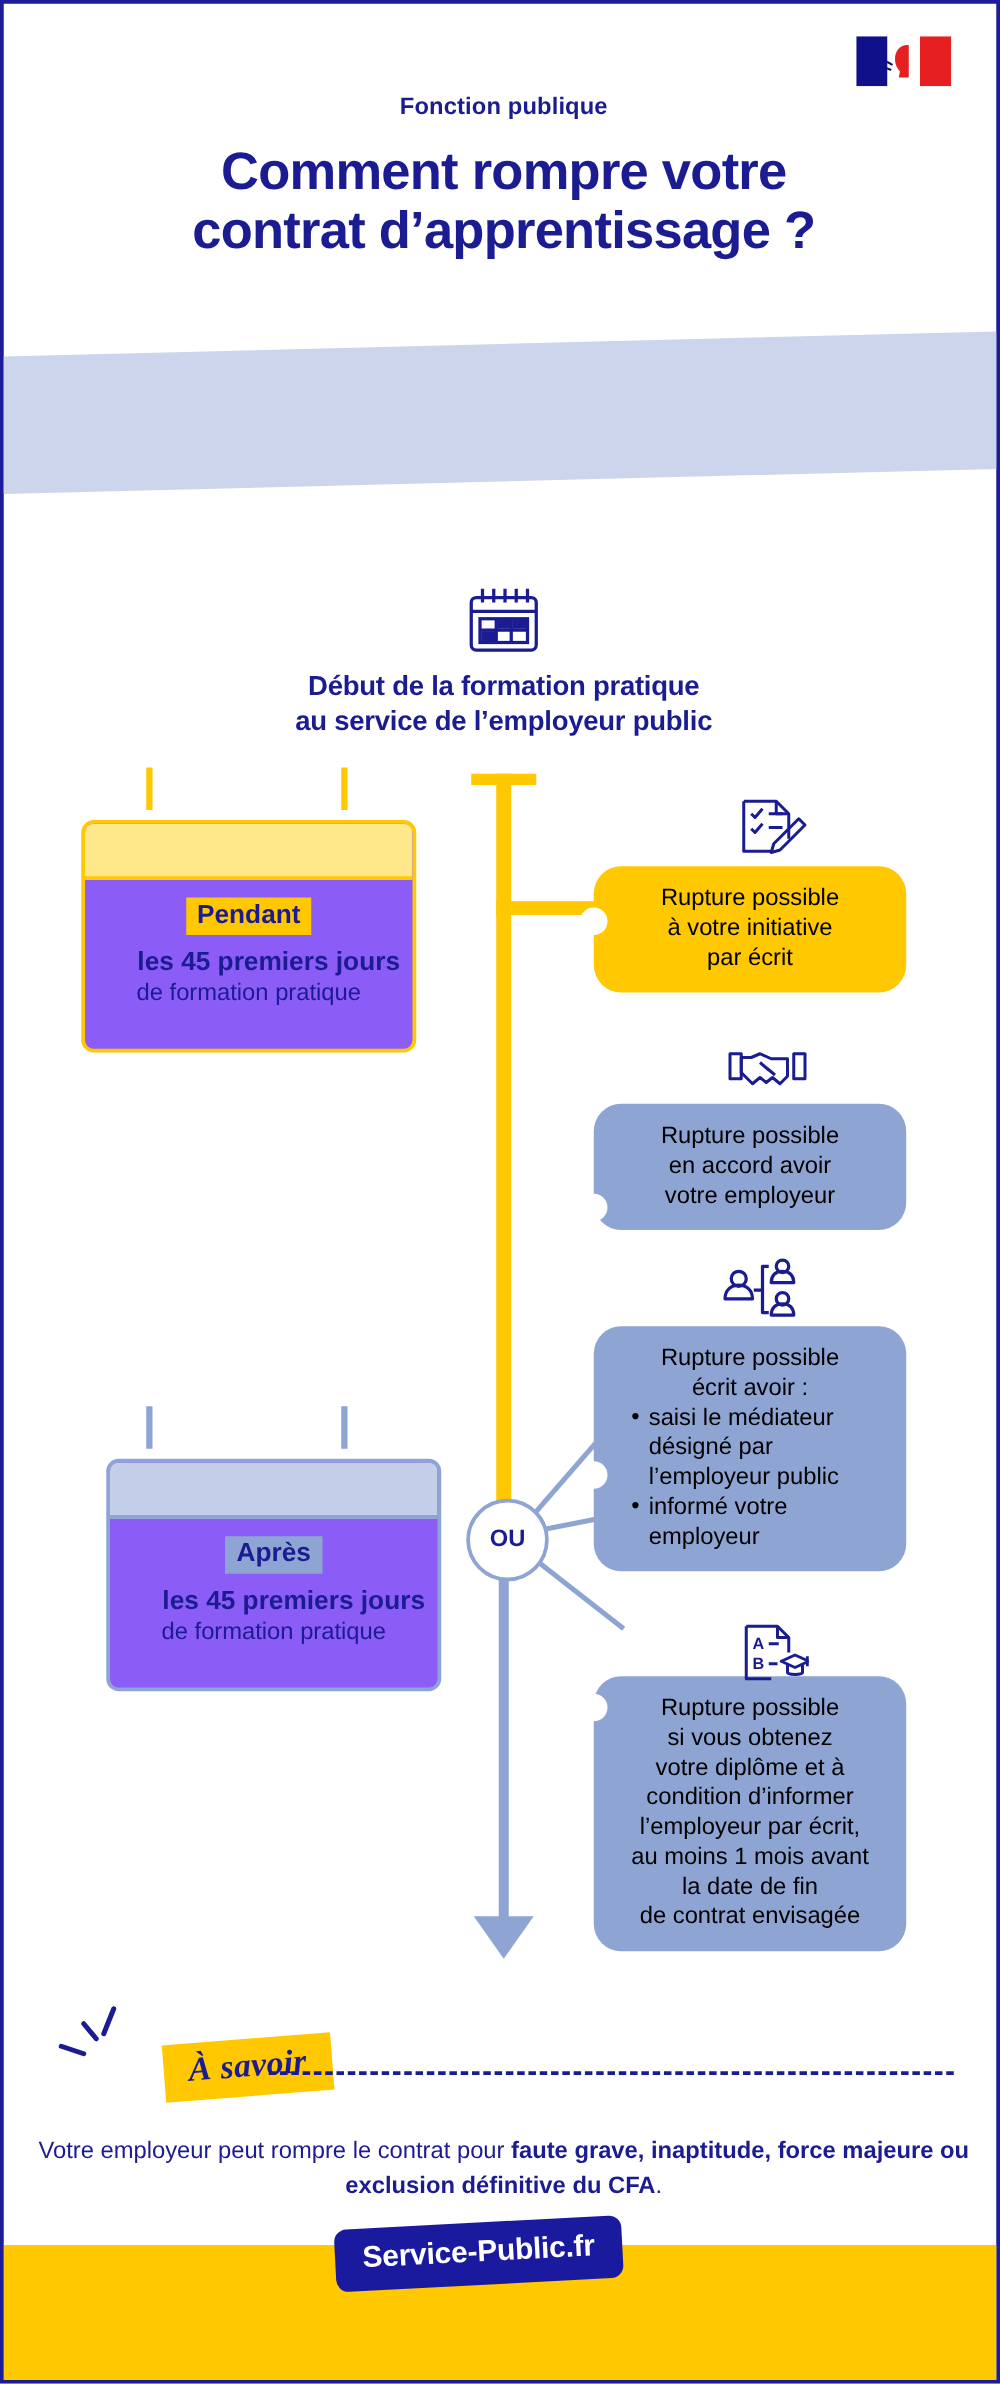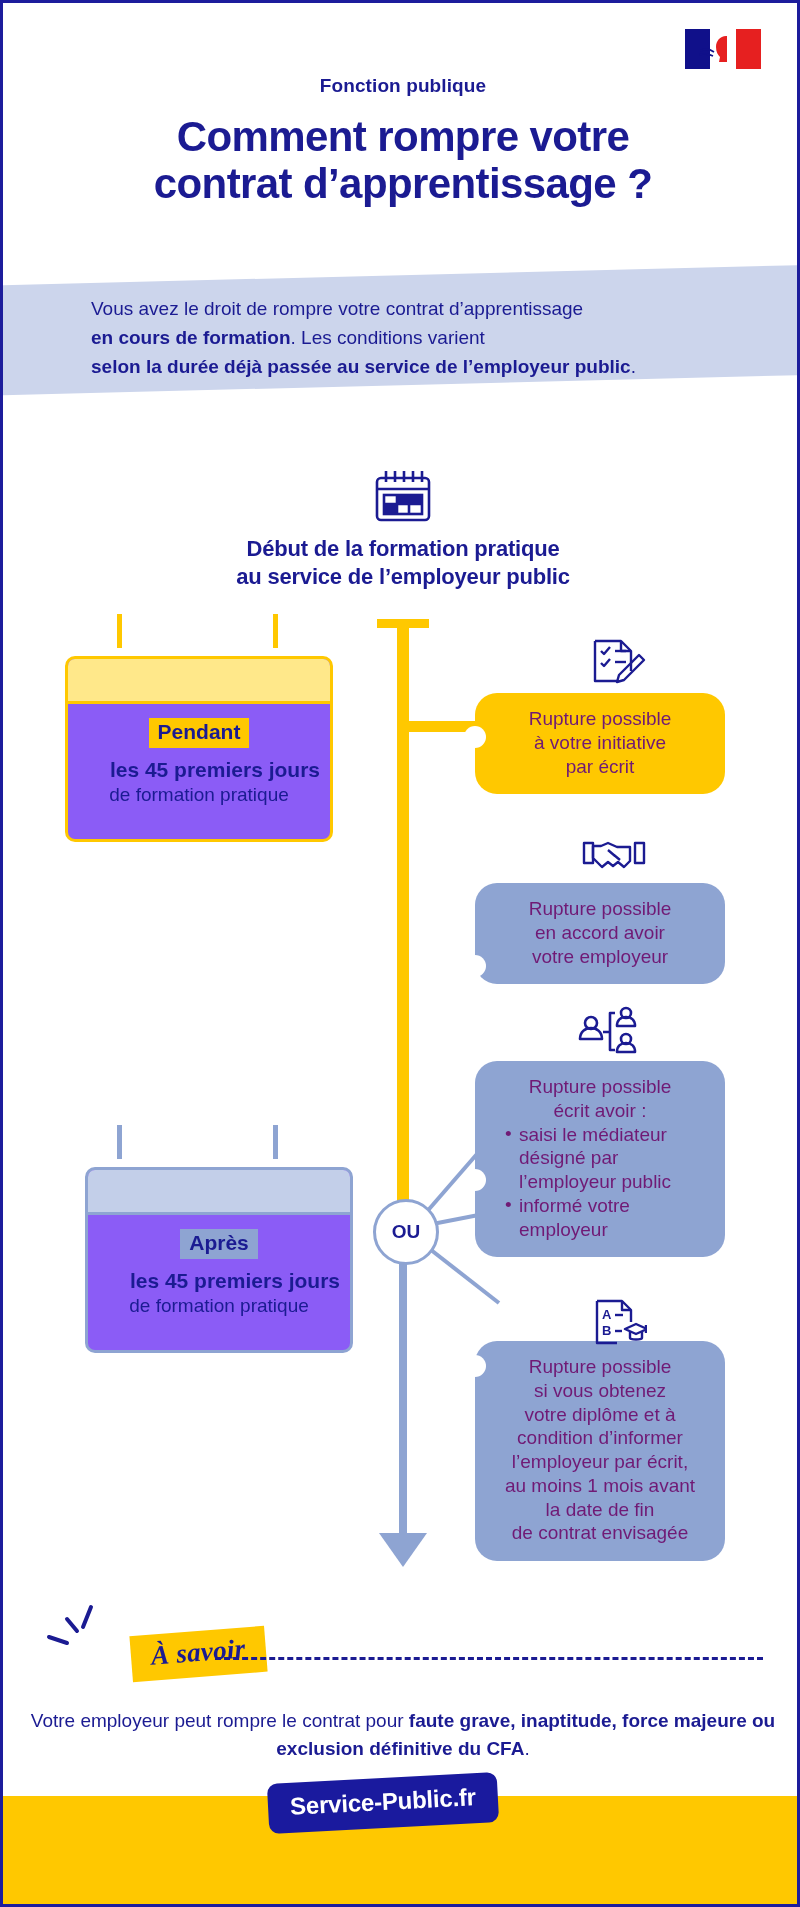--- a/index.html
+++ b/index.html
@@ -152,21 +152,21 @@
 
   
   .bubble{
     position:absolute;
     left:472px;
     width:250px;
     border-radius:22px;
     padding:14px 14px 16px;
     box-sizing:border-box;
     text-align:center;
-    color:#701a75;
+    color:#000000;
     font-size:19px;
     line-height:1.25;
     z-index:3;
   }
   .bubble.yellow{background:#ffc800;}
   .bubble.blue{background:#8ea4d2;}
   .bubble .dot{
     position:absolute;
     left:-11px;
     width:22px; height:22px;
@@ -246,25 +246,20 @@
 
   <div class="eyebrow">Fonction publique</div>
 
   <div class="title">
     <div>Comment rompre votre</div>
     <div>contrat d’apprentissage ?</div>
   </div>
 
   <div class="intro-wrap">
     <div class="intro-bg"></div>
-    <div class="intro-text">
-      <span>Vous avez le droit de rompre votre contrat d’apprentissage</span><br>
-      <b>en cours de formation</b><span>. Les conditions varient</span><br>
-      <b>selon la durée déjà passée au service de l’employeur public</b><span>.</span>
-    </div>
   </div>
 
   <svg class="cal-icon" viewBox="0 0 64 54">
     <g stroke="#1b1b92" stroke-width="2.6" fill="none">
       <rect x="6" y="9" width="52" height="42" rx="4"></rect>
       <line x1="6" y1="20" x2="58" y2="20"></line>
       <line x1="15" y1="2" x2="15" y2="13"></line>
       <line x1="24" y1="2" x2="24" y2="13"></line>
       <line x1="33" y1="2" x2="33" y2="13"></line>
       <line x1="42" y1="2" x2="42" y2="13"></line>

